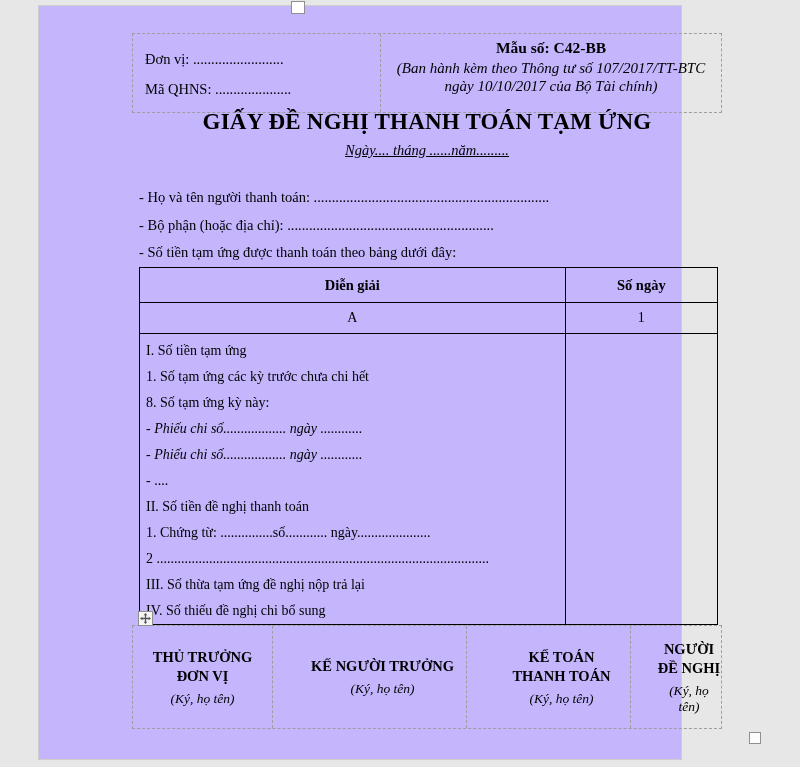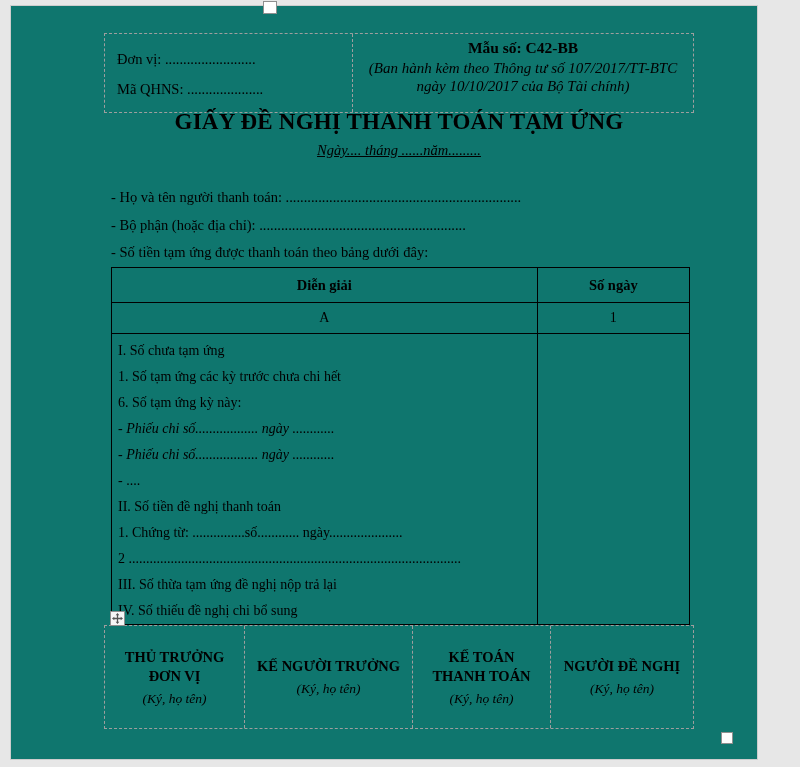--- a/index.html
+++ b/index.html
@@ -6,23 +6,23 @@
     margin: 0; padding: 0;
     width: 800px; height: 767px;
     overflow: hidden;
     background: #e7e7e7;
     font-family: "Liberation Serif", "DejaVu Serif", serif;
     color: #000;
   }
   .canvas { position: relative; width: 800px; height: 767px; }
 
   .page {
-    position: absolute; left: 10px; top: 5px;
-    width: 748px; height: 755px;
-    background: #0f766e;
+    position: absolute; left: 38px; top: 5px;
+    width: 644px; height: 755px;
+    background: #c4b5fd;
     border: 1px solid #cdcdcd;
     box-sizing: border-box;
   }
 
   
   .hdr-box {
     position: absolute; left: 93px; top: 27px;
     width: 590px; height: 80px;
     border: 1px dashed #9e9e9e;
     box-sizing: border-box;
@@ -85,20 +85,21 @@
   .it { font-style: italic; }
 
   
   .sig-table {
     position: absolute; left: 93px; top: 619px;
     width: 590px; height: 104px;
     border: 1px dashed #9e9e9e;
     box-sizing: border-box;
     display: grid;
     grid-template-columns: 140px 168px 138px 1fr;
+    gap: 26px;
   }
   .sig-cell {
     border-right: 1px dashed #9e9e9e;
     display: flex; flex-direction: column;
     align-items: center; justify-content: center;
     text-align: center;
   }
   .sig-cell:last-child { border-right: none; }
   .sig-title { font-weight: bold; font-size: 14.5px; line-height: 19px; }
   .sig-title span { display: block; }
@@ -156,23 +157,23 @@
           <td class="col-desc">Diễn giải</td>
           <td class="col-amt">Số ngày</td>
         </tr>
         <tr class="srow">
           <td>A</td>
           <td>1</td>
         </tr>
         <tr class="brow">
           <td>
             <div class="body-lines">
-              <div class="ln">I. Số chưa tạm ứng</div>
+              <div class="ln">I. Số tiền tạm ứng</div>
               <div class="ln">1. Số tạm ứng các kỳ trước chưa chi hết</div>
-              <div class="ln">6. Số tạm ứng kỳ này:</div>
+              <div class="ln">8. Số tạm ứng kỳ này:</div>
               <div class="ln it">- Phiếu chi số.................. ngày ............</div>
               <div class="ln it">- Phiếu chi số.................. ngày ............</div>
               <div class="ln">- ....</div>
               <div class="ln">II. Số tiền đề nghị thanh toán</div>
               <div class="ln">1. Chứng từ: ...............số............ ngày.....................</div>
               <div class="ln">2 ...............................................................................................</div>
               <div class="ln">III. Số thừa tạm ứng đề nghị nộp trả lại</div>
               <div class="ln">IV. Số thiếu đề nghị chi bổ sung</div>
             </div>
           </td>

